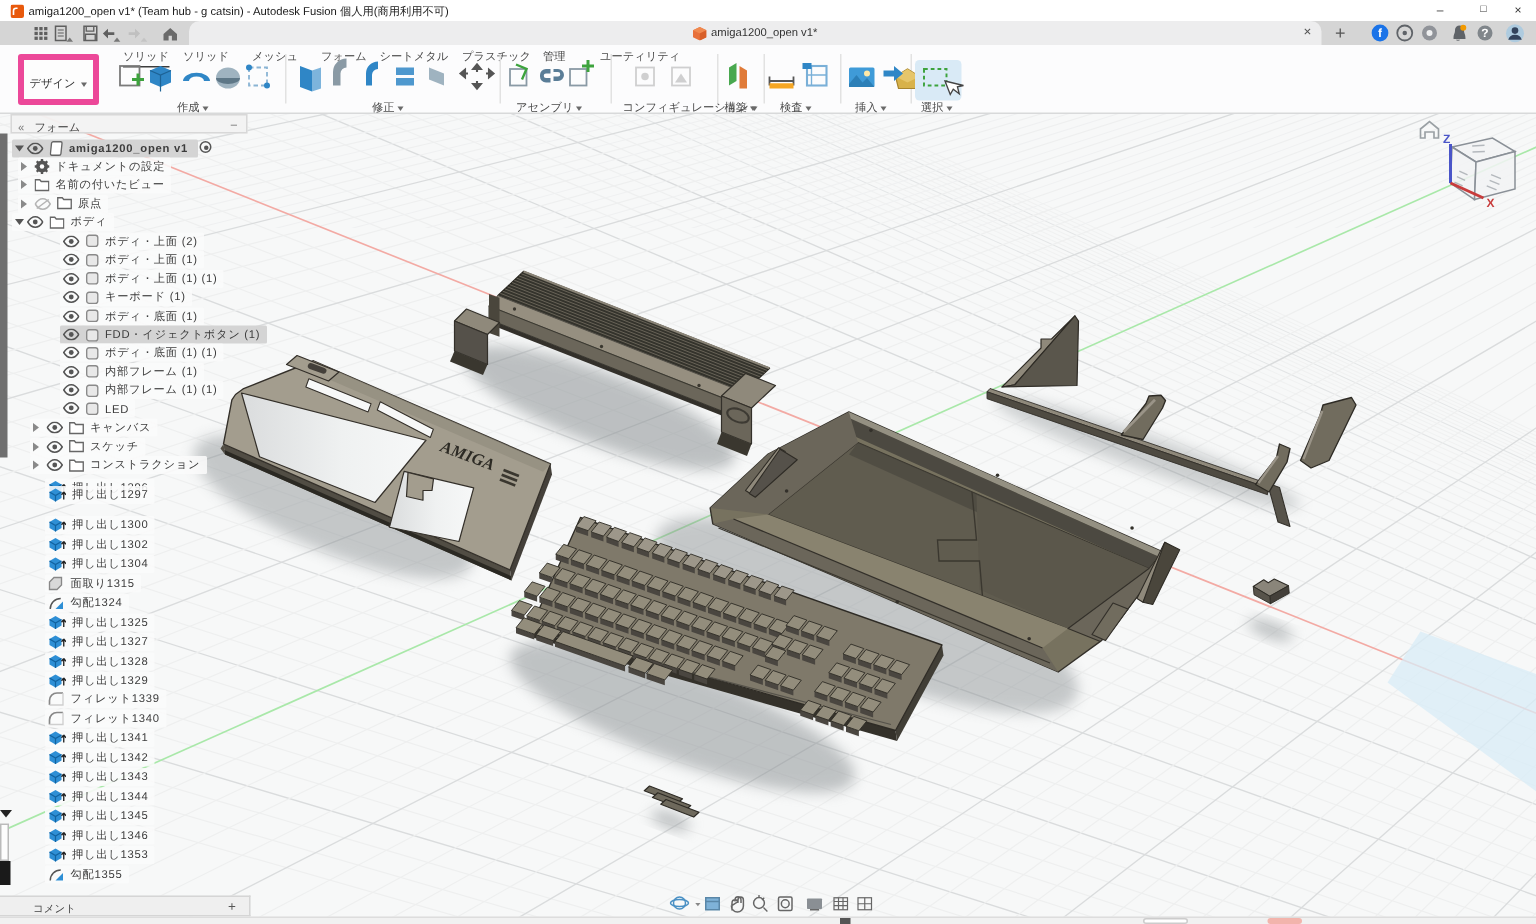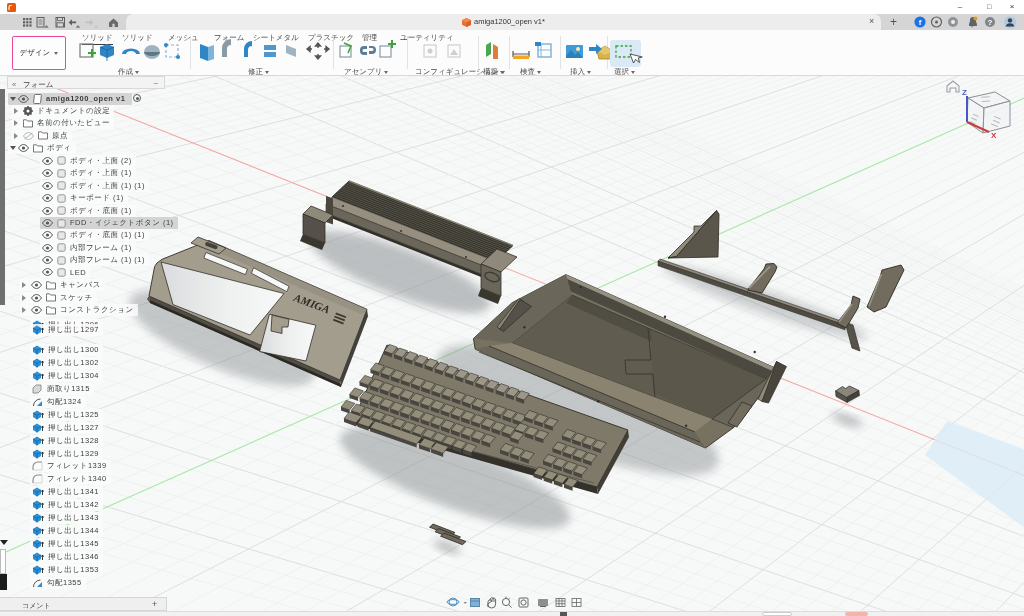--- a/index.html
+++ b/index.html
@@ -6,21 +6,21 @@
 .abs{position:absolute}
 #vp{position:absolute;left:0;top:0}
 #titlebar{left:0;top:0;width:1024px;height:14px;background:#fff;font-size:7.5px;color:#1a1a1a}
 #titlebar .t{position:absolute;left:19px;top:2.5px;letter-spacing:0}
 #tabstrip{left:0;top:14px;width:1024px;height:16px;background:#d5d5d5}
 #tab{position:absolute;left:126px;top:0px;width:755px;height:16px;background:#ededee;border-radius:7px 7px 0 0}
 #ribbon{left:0;top:30px;width:1024px;height:46px;background:#fcfcfd;border-bottom:1px solid #d8d9da}
 .rlbl{position:absolute;top:33px;font-size:7.5px;color:#4a4a4a;white-space:nowrap}
 .glbl{position:absolute;top:67px;font-size:7.5px;color:#4a4a4a;white-space:nowrap}
 .caret{display:inline-block;width:0;height:0;border-left:2.6px solid transparent;border-right:2.6px solid transparent;border-top:3.2px solid #6a6a6a;vertical-align:middle;margin-left:2px}
-#designbtn{position:absolute;left:12px;top:36px;width:54px;height:34px;border:1px solid #ec4899;border-radius:2px;background:#fdfdfd;font-size:7.5px;color:#333;text-align:center;line-height:32px}
+#designbtn{position:absolute;left:12px;top:36px;width:54px;height:34px;border:4px solid #ec4899;border-radius:2px;background:#fdfdfd;font-size:7.5px;color:#333;text-align:center;line-height:32px}
 .vsep{position:absolute;top:36px;width:1px;height:33px;background:#e2e2e2}
 .trow{position:absolute;height:12px;font-size:7.5px;color:#3c3c3c;letter-spacing:0.5px;white-space:nowrap;display:flex;align-items:flex-end}
 .trow .bg{background:rgba(250,250,250,.88);display:flex;align-items:center;height:12px;padding:0 4px 0 2px;border-radius:1px}
 .selbg{background:#d4d4d4 !important}
 .ficon{margin-right:4px}
 #browserhdr{left:7px;top:76px;width:158px;height:13px;background:rgba(242,242,242,.95);border:1px solid #d8d8d8;font-size:7.5px;color:#444}
 #scrollstrip{left:0;top:89px;width:5px;height:216px;background:#6f6f6f}
 #commentbar{left:0;top:597px;width:167px;height:13.5px;background:#efefef;border:1px solid #d5d5d5;border-left:none;font-size:7px;color:#444}
 #bottomstrip{left:0;top:610.5px;width:1024px;height:5.5px;background:#f1f1f1;border-top:1px solid #ddd}
 .wbtn{position:absolute;top:0;width:10px;height:13px;font-size:8px;color:#333;text-align:center;line-height:13px}
@@ -644,20 +644,21 @@
 <path d="M967 122l22 10" stroke="#c83c3c" stroke-width="2"></path>
 <text x="991" y="138" fill="#c83c3c" font-size="8" font-weight="bold">X</text>
 </g>
 </g>
 </svg>
 <div class="abs" id="titlebar">
       <svg class="abs" style="left:7px;top:2.5px" width="9" height="9" viewBox="0 0 9 9">
         <rect x="0" y="0" width="9" height="9" rx="1.5" fill="#e8590c"></rect>
         <path d="M2 7V4.2q0-1.7 1.7-1.7h1" stroke="#fff" stroke-width="1.1" fill="none"></path>
       </svg>
+<span class="t">amiga1200_open v1* (Team hub - g catsin) - Autodesk Fusion 個人用(商用利用不可)</span>
 <span class="wbtn" style="left:955px">–</span>
       <span class="wbtn" style="left:984px;font-size:7px">□</span>
       <span class="wbtn" style="left:1007px">×</span>
     </div>
 <div class="abs" id="tabstrip">
       <div id="tab"></div>
     </div>
 <svg class="abs" style="left:16px;top:14px" width="120" height="16" viewBox="0 0 120 16">
 <g fill="#5f5f5f">
 <rect x="7" y="4" width="2.2" height="2.2"></rect>

